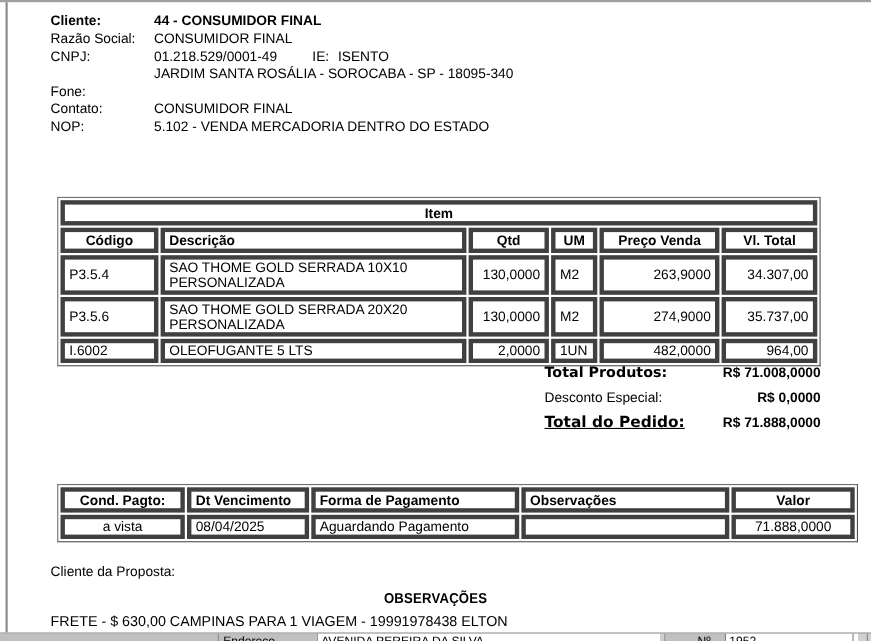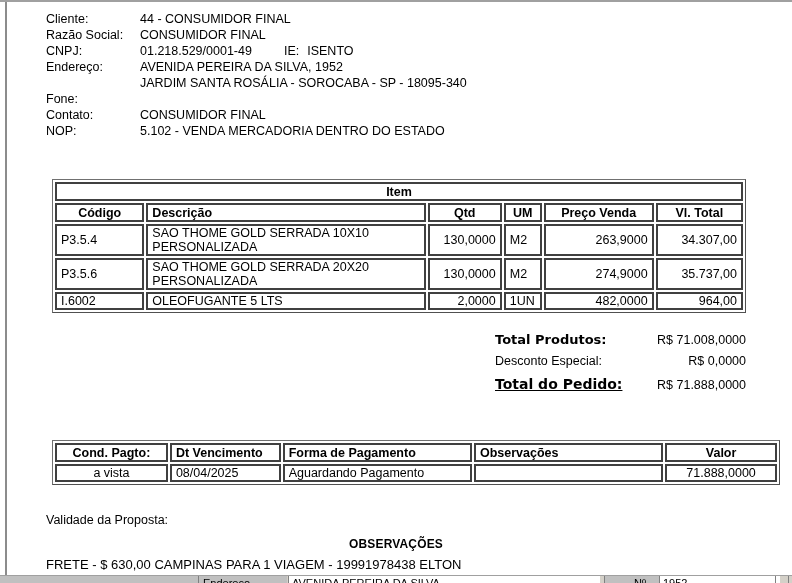--- a/index.html
+++ b/index.html
@@ -8,37 +8,37 @@
     background:#ffffff; font-family:"Liberation Sans", sans-serif; color:#000;
     font-size:12.5px;
   }
   .topline { position:absolute; left:0; top:0; width:792px; height:2px; background:#a0a0a0; }
   .leftline { position:absolute; left:5px; top:2px; width:2px; height:573px; background:#8c8c8c; }
 
   .client { position:absolute; left:46px; top:11px; }
   .crow { display:flex; height:16px; line-height:16px; }
   .crow .lbl { width:94px; }
   .crow .val { white-space:nowrap; }
-  .bold { font-weight:normal; }
+  .bold { font-weight:bold; }
   .ie { margin-left:32px; }
 
   table.grid { position:absolute; border-collapse:separate; border-spacing:2px; border:1px solid #707070; border-right-color:#505050; border-bottom-color:#505050; }
-  table.grid td, table.grid th { border:2px solid #404040; padding:0 4px; font-size:12.5px; line-height:14px;margin-left:36px; }
+  table.grid td, table.grid th { border:4px solid #404040; padding:0 4px; font-size:12.5px; line-height:14px;margin-left:36px; }
   table.items { left:52px; top:179px; width:694px; }
   table.items th { font-weight:bold; height:15px; }
   table.items td { height:14px; vertical-align:middle; }
   .r { text-align:right; }
   .c { text-align:center; }
   .l { text-align:left; }
 
   .totals { position:absolute; left:495px; top:332px; width:251px; }
   .trow { display:flex; justify-content:space-between; align-items:baseline; }
   .trow .tl.heavy { font-family:"DejaVu Sans", sans-serif; font-weight:bold; font-size:13px; }
   .trow .tl.normal { font-size:12.5px; }
-  .trow .tv { font-weight:normal; font-size:12.5px; }
+  .trow .tv { font-weight:bold; font-size:12.5px; }
   .trow .tl.big { font-family:"DejaVu Sans", sans-serif; font-weight:bold; font-size:14px;text-decoration:underline; }
 
   table.pay { left:52px; top:440px; width:728px; }
   table.pay th { font-weight:bold; height:15px; }
   table.pay td { height:14px; }
 
   .validade { position:absolute; left:46px; top:513px; font-size:12.5px; }
   .obs-title { position:absolute; left:349px; top:536px; font-weight:bold; font-size:13px; letter-spacing:0.2px; font-family:"Liberation Sans", sans-serif; transform:scaleX(0.92); transform-origin:left; }
   .obs-text { position:absolute; left:46px; top:557px; font-size:13px; white-space:nowrap; }
 
@@ -61,24 +61,20 @@
   </div>
   <div class="crow">
     <span class="lbl">Razão Social:</span>
     <span class="val">CONSUMIDOR FINAL</span>
   </div>
   <div class="crow">
     <span class="lbl">CNPJ:</span>
     <span class="val">01.218.529/0001-49</span>
     <span class="val ie">IE:</span>
     <span class="val" style="margin-left:8px">ISENTO</span>
-  </div>
-  <div class="crow">
-    <span class="lbl">Endereço:</span>
-    <span class="val">AVENIDA PEREIRA DA SILVA, 1952</span>
   </div>
   <div class="crow">
     <span class="lbl"></span>
     <span class="val">JARDIM SANTA ROSÁLIA - SOROCABA - SP - 18095-340</span>
   </div>
   <div class="crow">
     <span class="lbl">Fone:</span>
   </div>
   <div class="crow">
     <span class="lbl">Contato:</span>
@@ -172,21 +168,21 @@
   <tr>
     <td class="c">a vista</td>
     <td class="l">08/04/2025</td>
     <td class="l">Aguardando Pagamento</td>
     <td class="l"></td>
     <td class="c">71.888,0000</td>
   </tr>
 </tbody>
   </table>
 
-<div class="validade">Validade da Proposta:</div>
+<div class="validade">Cliente da Proposta:</div>
 <div class="obs-title">OBSERVAÇÕES</div>
 <div class="obs-text">FRETE - $ 630,00 CAMPINAS PARA 1 VIAGEM - 19991978438 ELTON</div>
 
 <div class="under">
   <div class="lbg" style="left:0;width:198px"></div>
   <div class="sep" style="left:198px"></div>
   <div class="lbg" style="left:199px;width:88px"></div>
   <span class="cell" style="left:203px">Endereço</span>
   <div class="sep" style="left:288px"></div>
   <div class="wbg" style="left:289px;width:311px"></div>

